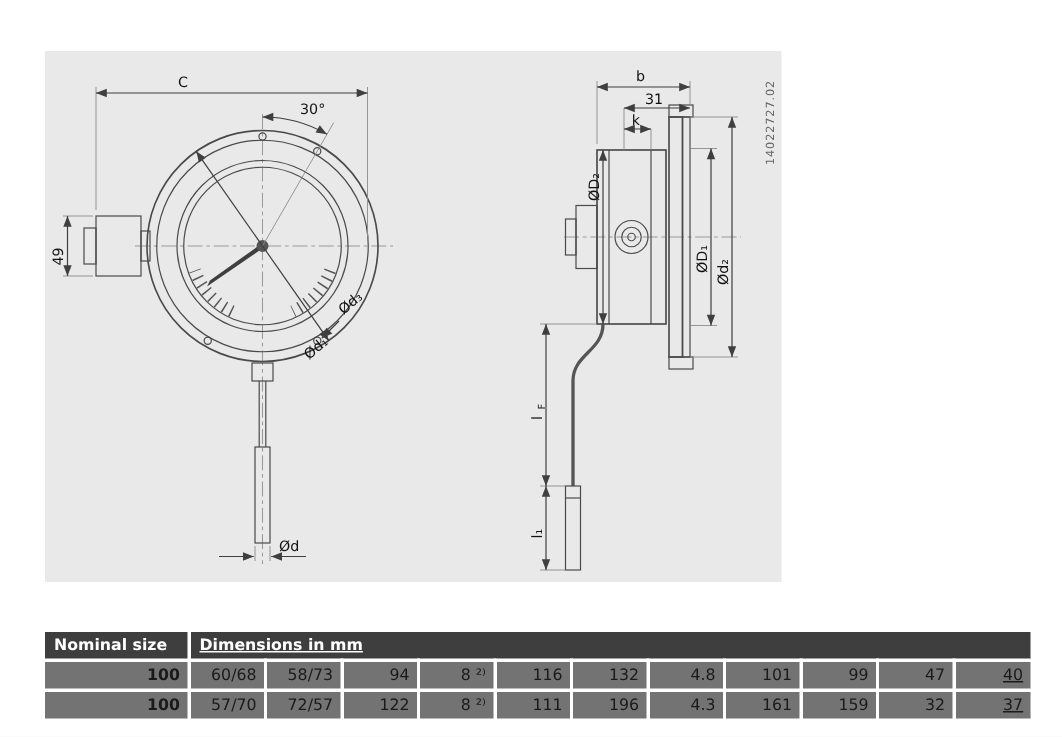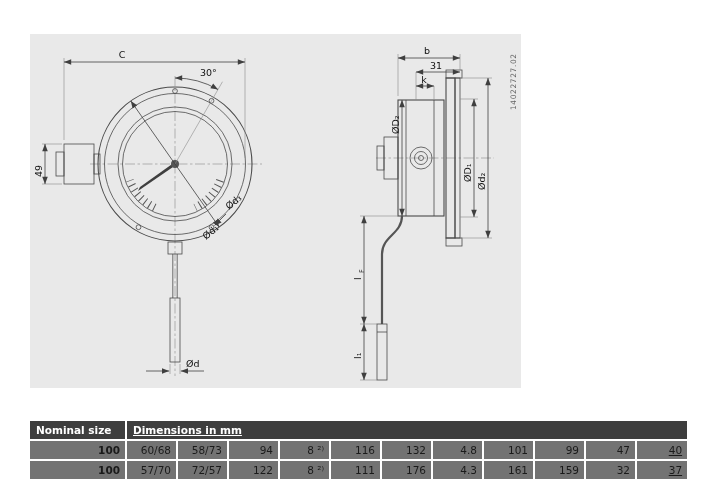--- a/index.html
+++ b/index.html
@@ -205,21 +205,21 @@
         <td>47</td>
         <td class="last">40</td>
       </tr>
       <tr>
         <td class="first">100</td>
         <td>57/70</td>
         <td>72/57</td>
         <td>122</td>
         <td>8 ²⁾</td>
         <td>111</td>
-        <td>176</td>
+        <td>196</td>
         <td>4.3</td>
         <td>161</td>
         <td>159</td>
         <td>32</td>
         <td class="last">37</td>
       </tr>
     </tbody>
   </table>
 
 </div>

